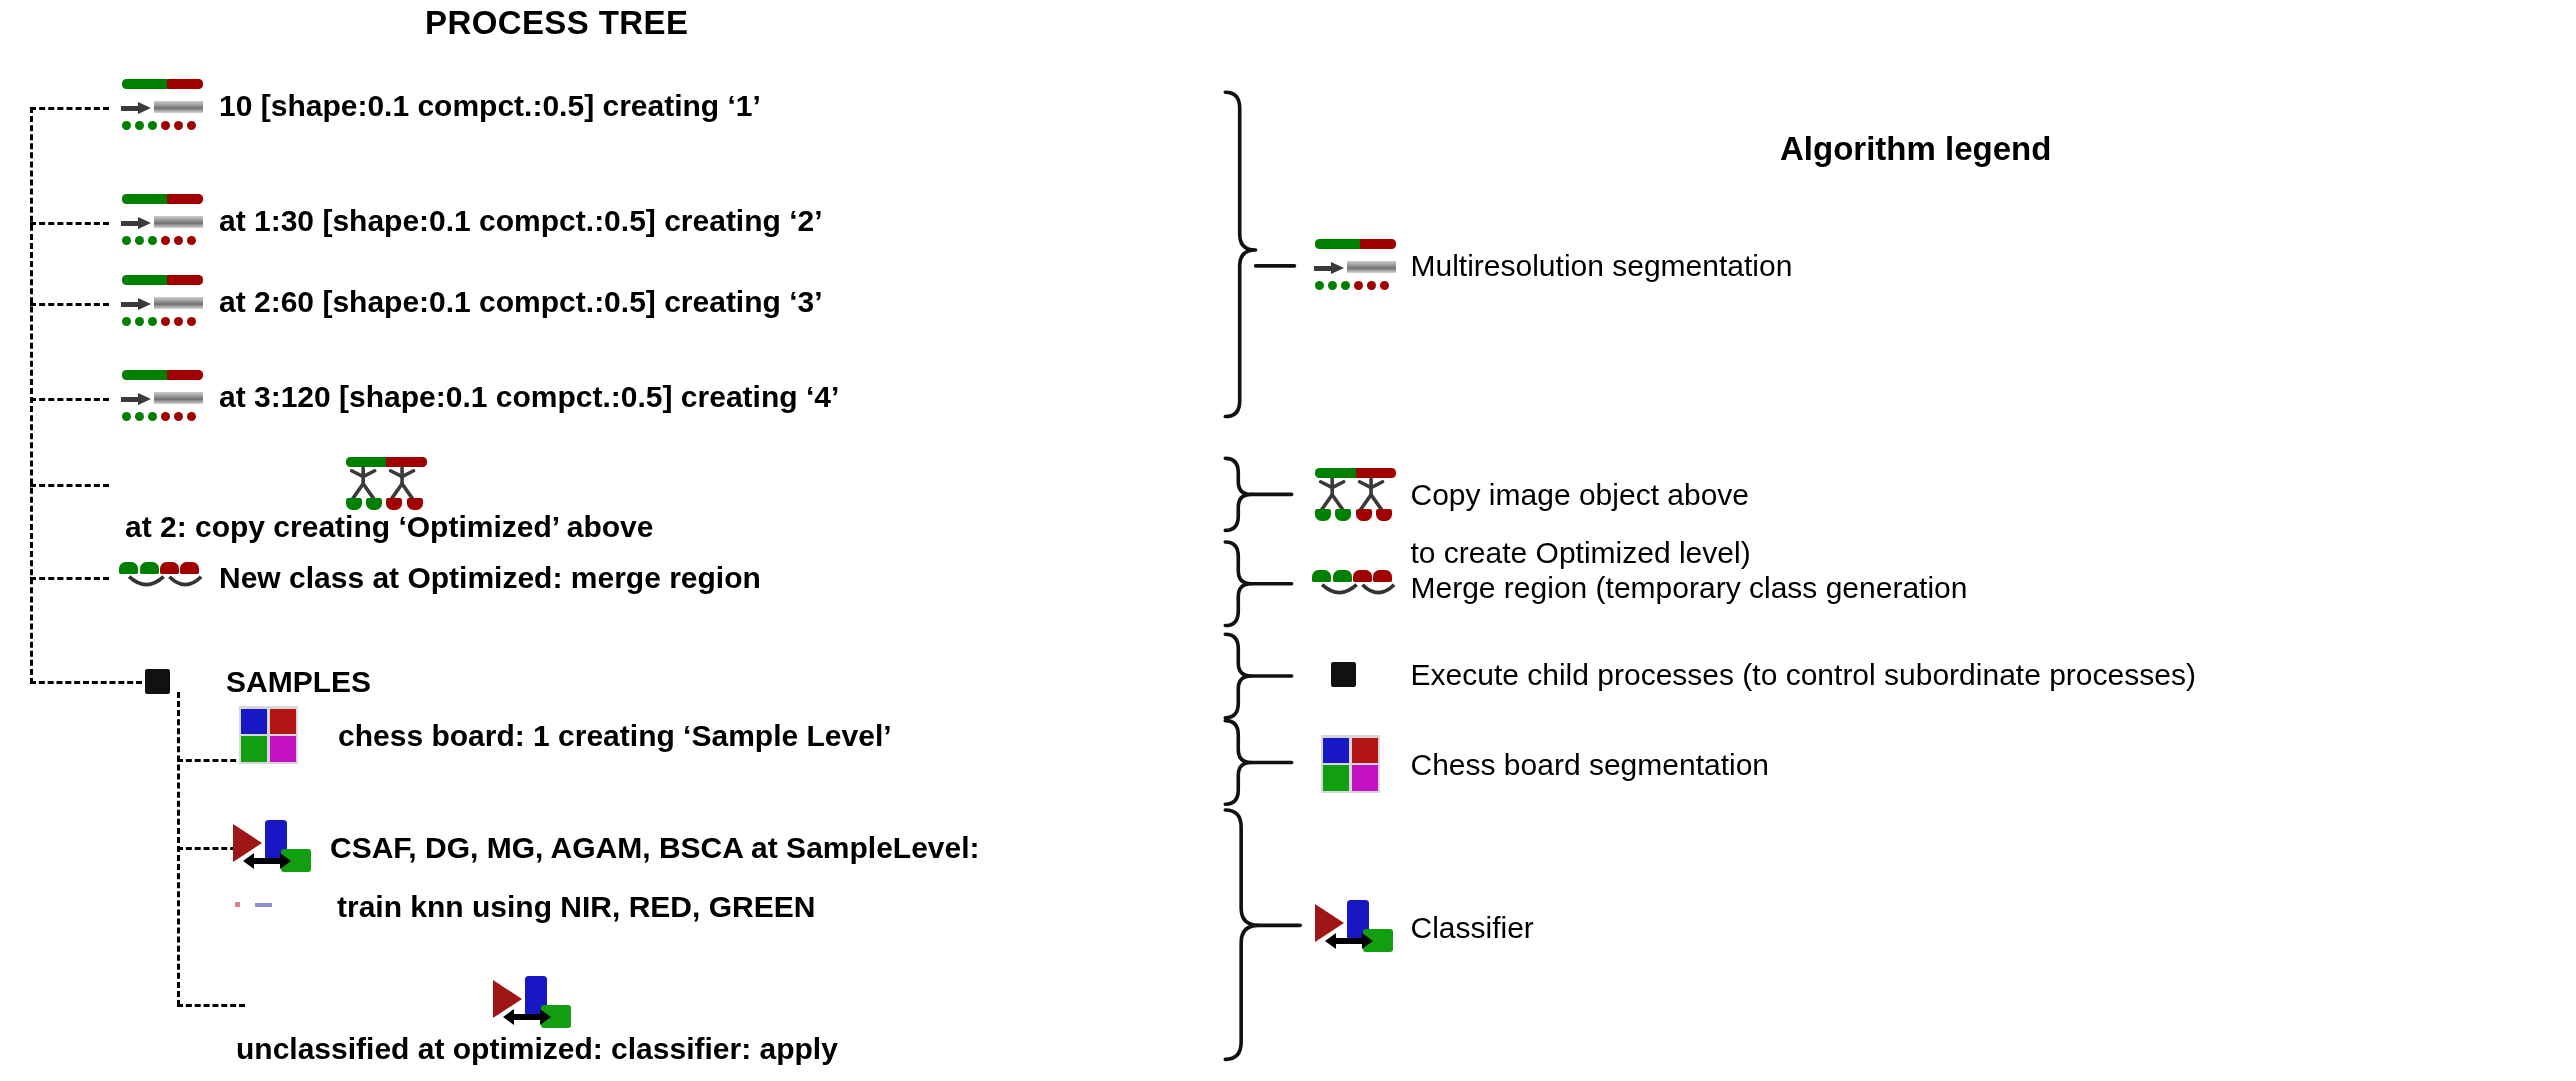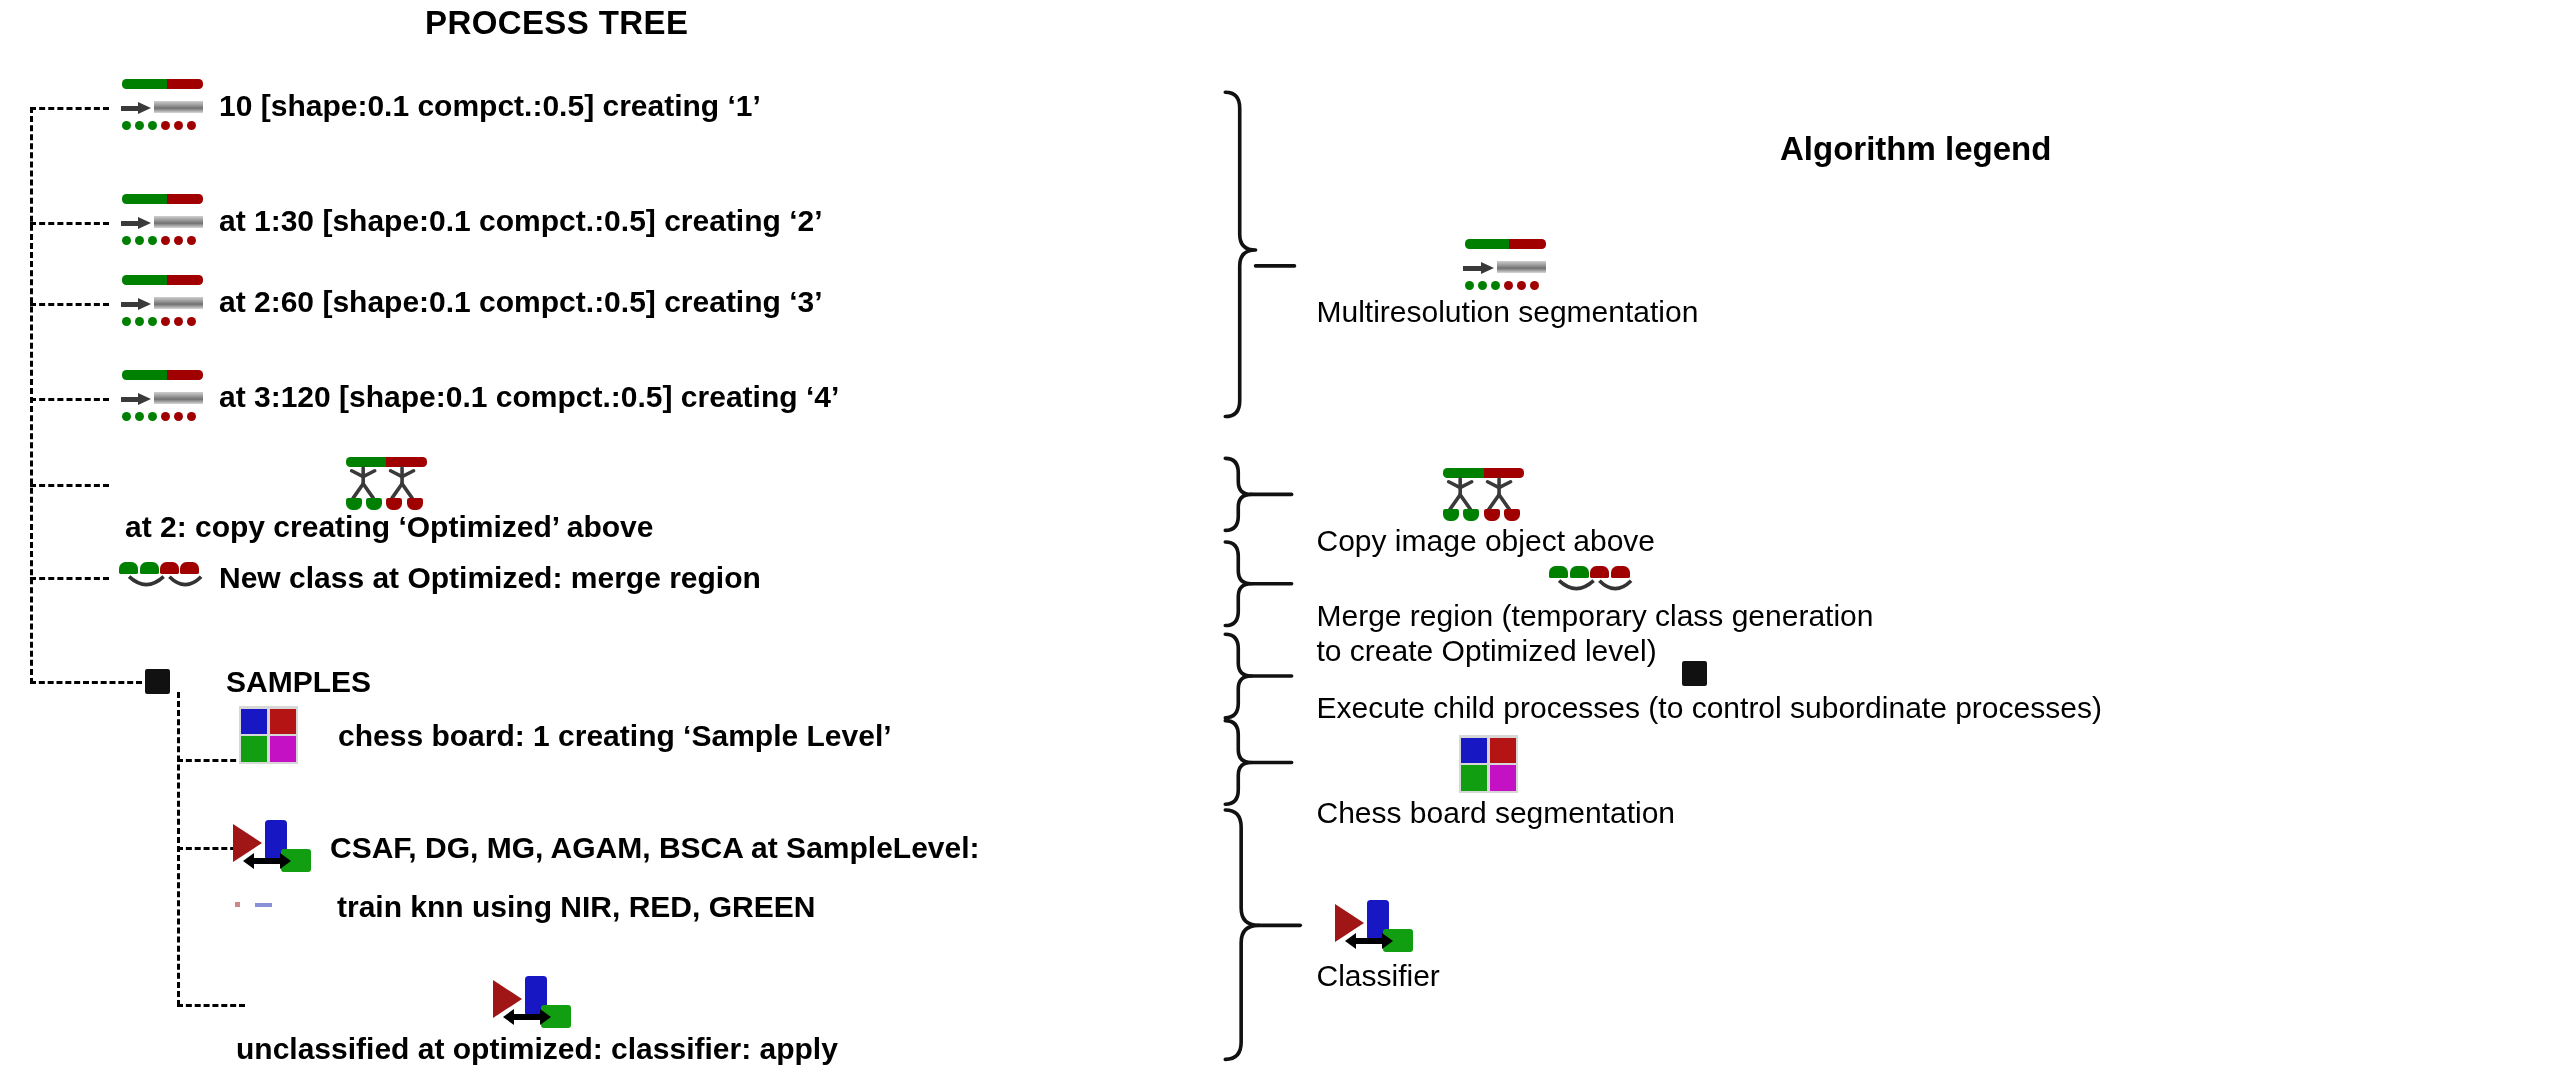--- a/index.html
+++ b/index.html
@@ -220,21 +220,20 @@
   }
   .icon-tiny .dotr { position:absolute; left:11.5px; top:5.8px; width:5px; height:5px; background:#c88; }
   .icon-tiny .dashb { position:absolute; left:32px; top:7.2px; width:17.3px; height:3.6px; background:#8890d8; }
 
   
   .legend-row {
     position: absolute;
     display: flex;
     align-items: center;
     white-space: nowrap;
-    flex-direction: column;
   }
   .legend-label {
     font-size: 30px;
     margin-left: 11.5px;
     line-height: 1.18;
   }
   .legend-label .l2 { display:block; }
 
   
   #brace-layer {
@@ -525,22 +524,22 @@
         <i class="r"></i>
       </span>
     <svg width="85" height="26" viewBox="0 0 118 36" aria-hidden="true">
       <g stroke="#333" stroke-width="5" fill="none">
         <path d="M14 12 Q38 34 62 12"></path>
         <path d="M70 12 Q92 34 114 12"></path>
       </g>
     </svg>
   </span>
   <span class="legend-label">
+    <span class="l2">to create Optimized level)</span>
     <span class="l2">Merge region (temporary class generation</span>
-    <span class="l2">to create Optimized level)</span>
   </span>
 </div>
 
 <div class="legend-row" style="left:1305px; top:657px;">
   <span class="icon-exec">
       <span class="sq"></span>
     </span>
   <span class="legend-label">Execute child processes (to control subordinate processes)</span>
 </div>
 

